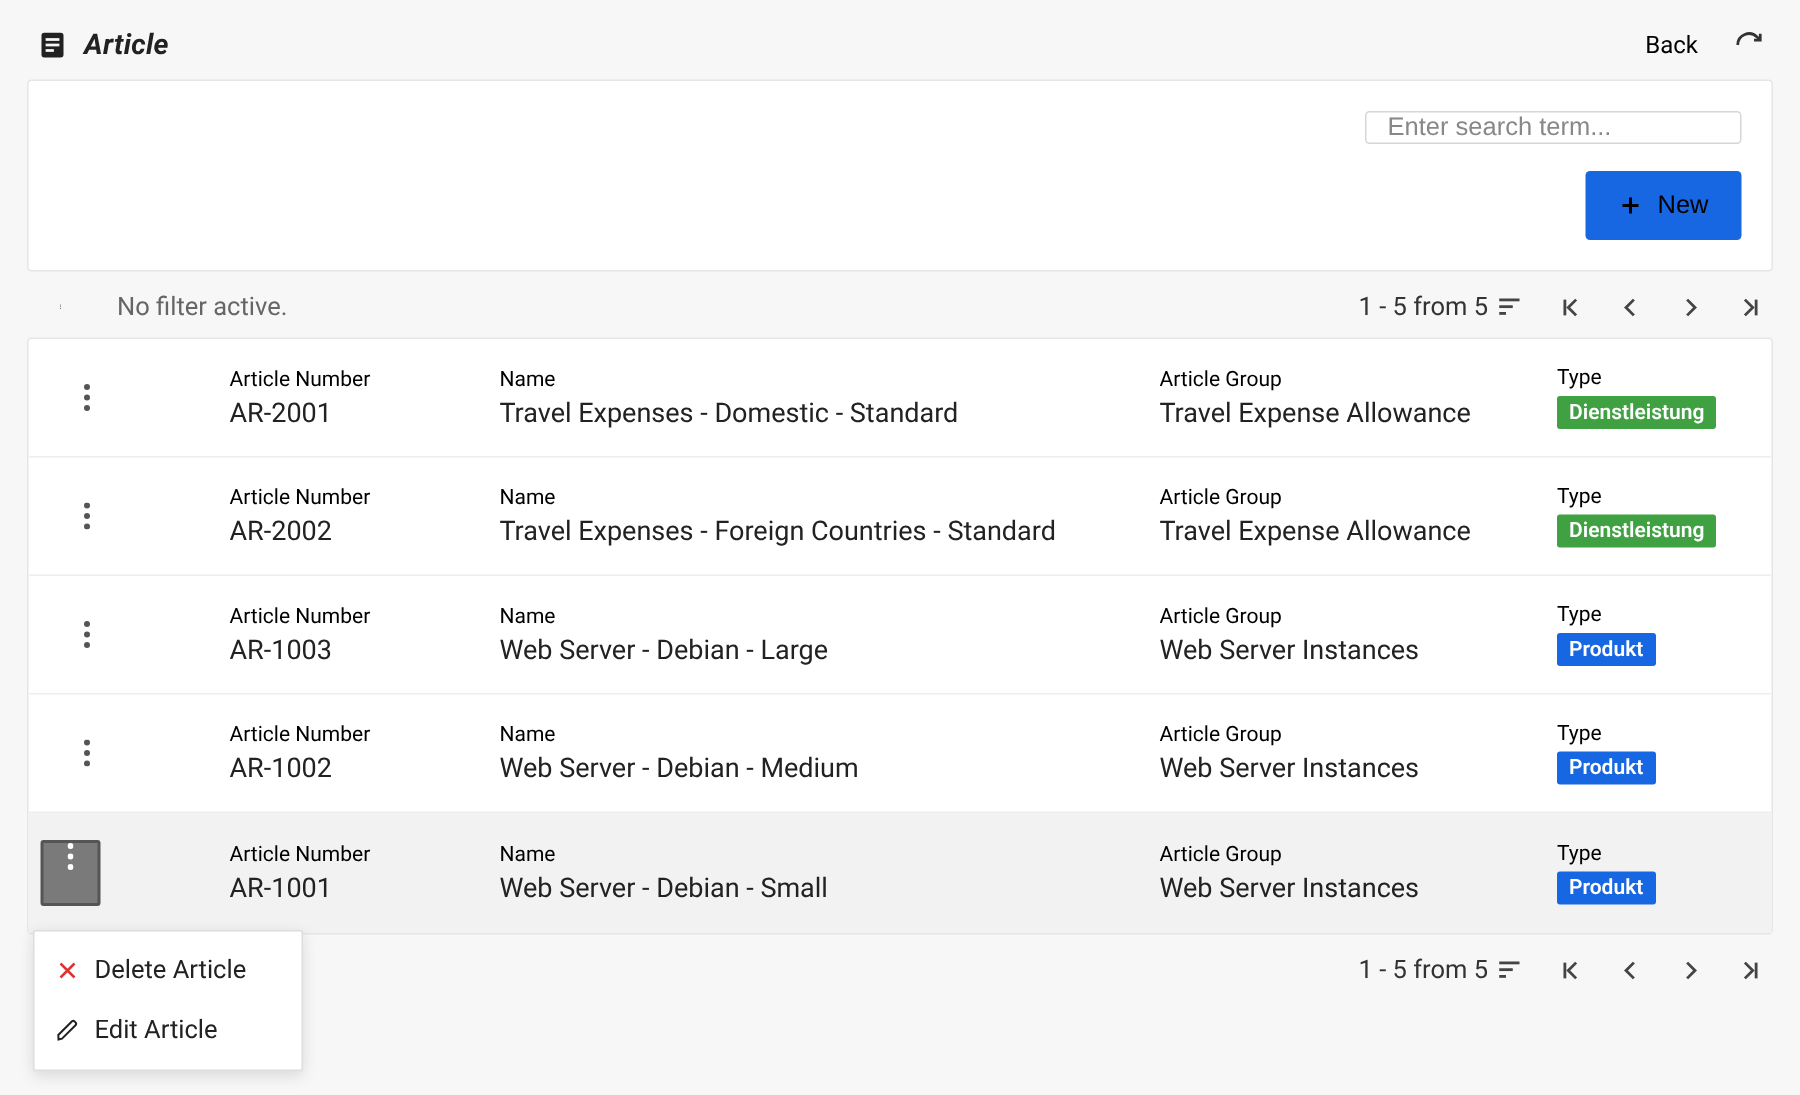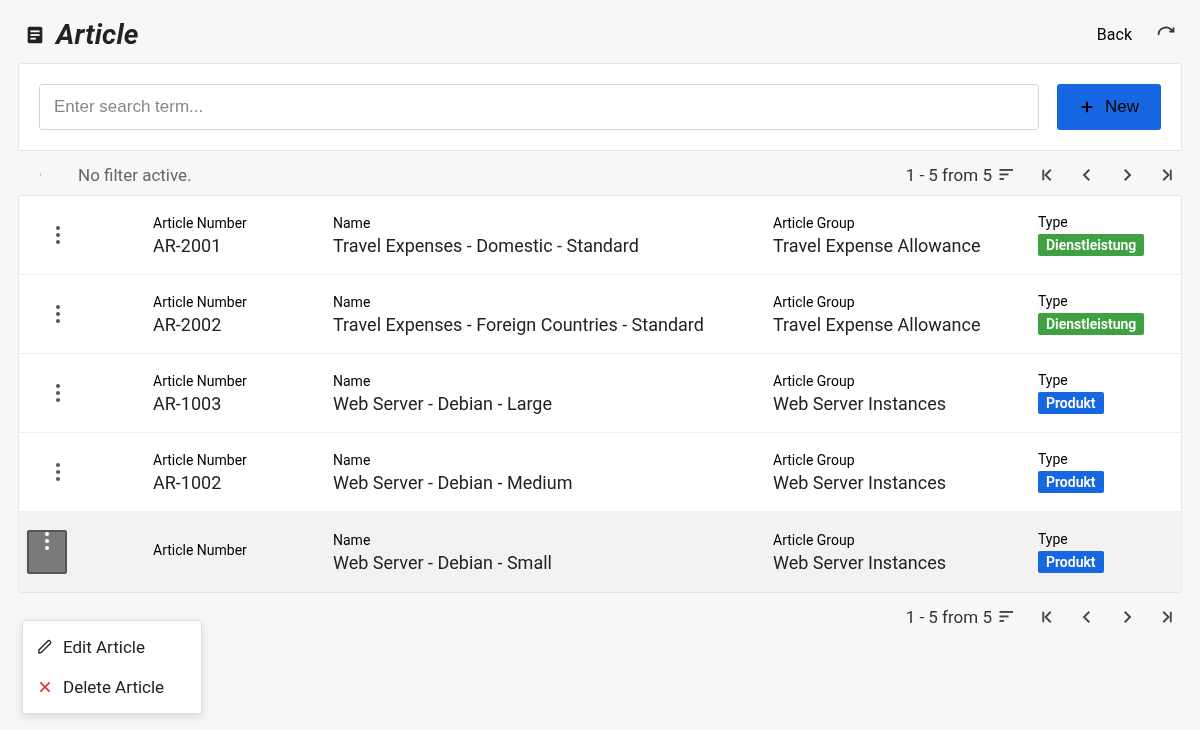--- a/index.html
+++ b/index.html
@@ -22,21 +22,21 @@
     display: flex;
     align-items: center;
     gap: 10px;
     flex: 1;
   }
   .title-icon {
     width: 22px; height: 22px;
     color: #222;
   }
   .page-title {
-    font-size: 28px;
+    font-size: 19px;
     font-weight: 700;
     font-style: italic;
     letter-spacing: 0.2px;
   }
   .back-link {
     font-size: 16px;
     color: #000000;
     margin-right: 24px;
     cursor: pointer;
   }
@@ -49,20 +49,21 @@
   
   .search-card {
     margin: 0 18px;
     background: #fff;
     border: 1px solid #e5e5e5;
     border-radius: 3px;
     padding: 20px;
     display: flex;
     gap: 18px;
     align-items: flex-end;
+    flex-direction: column;
   }
   .search-input {
     flex: 1;
     height: 46px;
     border: 1px solid #d6d6d6;
     border-radius: 3px;
     padding: 0 14px;
     font-size: 17px;
     color: #333;
   }
@@ -384,20 +385,21 @@
           <svg viewBox="0 0 4 18" width="4" height="18" fill="currentColor">
             <circle cx="2" cy="2" r="2"></circle>
             <circle cx="2" cy="9" r="2"></circle>
             <circle cx="2" cy="16" r="2"></circle>
           </svg>
         </span>
       </div>
       <div style="width: 70px;"></div>
       <div class="cell num">
         <div class="label">Article Number</div>
+        <div class="value">AR-1001</div>
       </div>
       <div class="cell name">
         <div class="label">Name</div>
         <div class="value">Web Server - Debian - Small</div>
       </div>
       <div class="cell group">
         <div class="label">Article Group</div>
         <div class="value">Web Server Instances</div>
       </div>
       <div class="cell type">
@@ -426,25 +428,25 @@
         <path d="M9 5l7 7-7 7"></path>
       </svg>
     <svg class="tb-icon" viewBox="0 0 24 24" fill="none" stroke="currentColor" stroke-width="2.5">
         <path d="M7 5l7 7-7 7"></path>
         <path d="M17 5v14"></path>
       </svg>
   </div>
 </div>
 
 <div class="context-menu">
+  <div class="menu-item delete">
+    <svg class="mi-icon" viewBox="0 0 24 24" fill="none" stroke="currentColor" stroke-width="2.5">
+        <path d="M5 5l14 14M19 5L5 19"></path>
+      </svg>
+    <span>Delete Article</span>
+  </div>
   <div class="menu-item">
     <svg class="mi-icon" viewBox="0 0 24 24" fill="none" stroke="currentColor" stroke-width="2">
         <path d="M3 21l3.5-.8L20 6.7a2 2 0 0 0 0-2.8l-.9-.9a2 2 0 0 0-2.8 0L2.8 16.5 3 21z"></path>
       </svg>
     <span>Edit Article</span>
   </div>
-  <div class="menu-item delete">
-    <svg class="mi-icon" viewBox="0 0 24 24" fill="none" stroke="currentColor" stroke-width="2.5">
-        <path d="M5 5l14 14M19 5L5 19"></path>
-      </svg>
-    <span>Delete Article</span>
-  </div>
 </div>
 
 </body></html>

